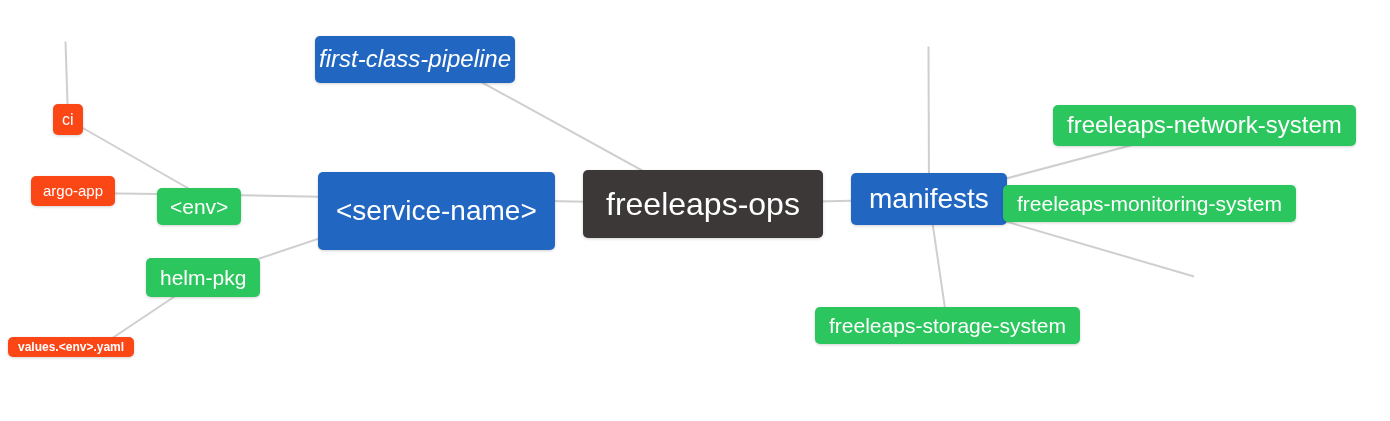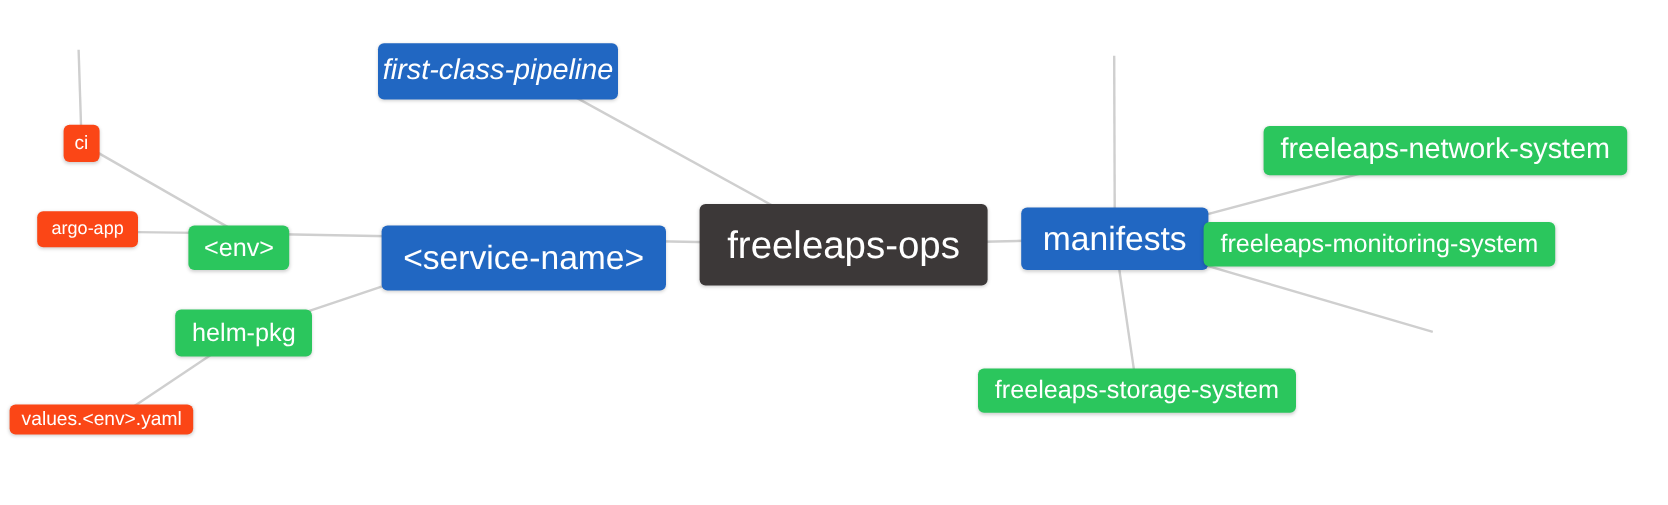--- a/index.html
+++ b/index.html
@@ -24,23 +24,23 @@
   .branch{background:var(--branch);}
   .green{background:var(--leaf-green);}
   .red{background:var(--leaf-red);}
   .orange{background:var(--leaf-orange);}
 
   #n-jenkinsfile      {left:21px;  top:28px;  font-size:14px; padding:5px 12px;}
   #n-ci               {left:53px;  top:104px; font-size:16px; padding:6px 9px;}
   #n-argo_app         {left:31px;  top:176px; font-size:15px; padding:6px 12px;}
   #n-env              {left:157px; top:188px; font-size:21px; padding:6px 13px;}
   #n-helm_pkg         {left:146px; top:258px; font-size:21px; padding:7px 14px;}
-  #n-values_env_yaml  {left:8px;   top:337px; font-size:16px; padding:3px 10px;}
+  #n-values_env_yaml  {left:8px;   top:337px; font-size:12px; padding:3px 10px;font-weight:bold;}
   #n-first_class_pipeline{left:315px; top:36px;  font-size:24px; padding:9px 4px;font-style:italic;}
-  #n-service_name     {left:318px; top:188px; font-size:28px; padding:10px 18px;}
+  #n-service_name     {left:318px; top:172px; font-size:28px; padding:22px 18px;}
   #n-root             {left:583px; top:170px; font-size:32px; padding:15px 23px;}
   #n-manifests        {left:851px; top:173px; font-size:28px; padding:9px 18px;}
   #n-devops_system    {left:797px; top:28px;  font-size:21px; padding:6px 14px;}
   #n-network_system   {left:1053px;top:105px; font-size:24px; padding:6px 14px;}
   #n-monitoring_system{left:1003px;top:185px; font-size:21px; padding:6px 14px;}
   #n-controls_system  {left:1060px;top:258px; font-size:21px; padding:6px 14px;}
   #n-storage_system   {left:815px; top:307px; font-size:21px; padding:6px 14px;}
 </style>
 </head>
 <body>

